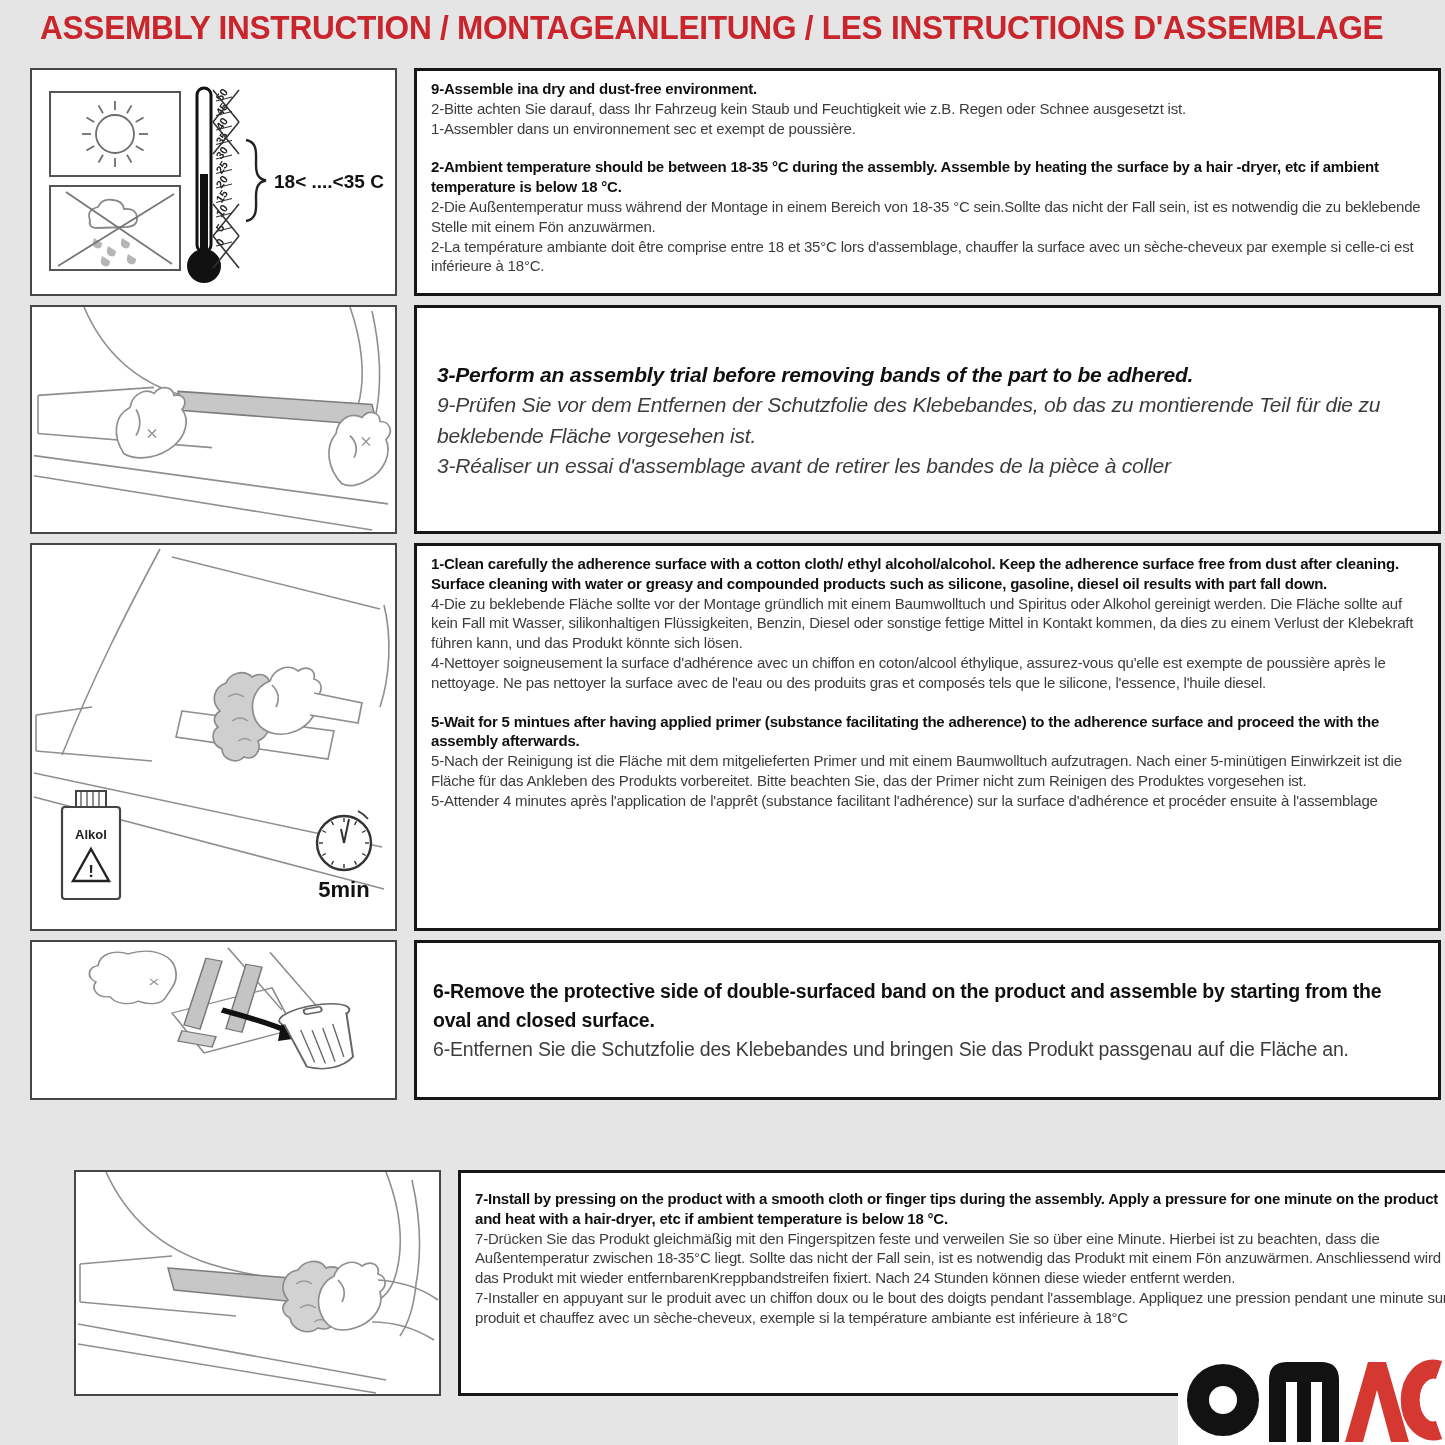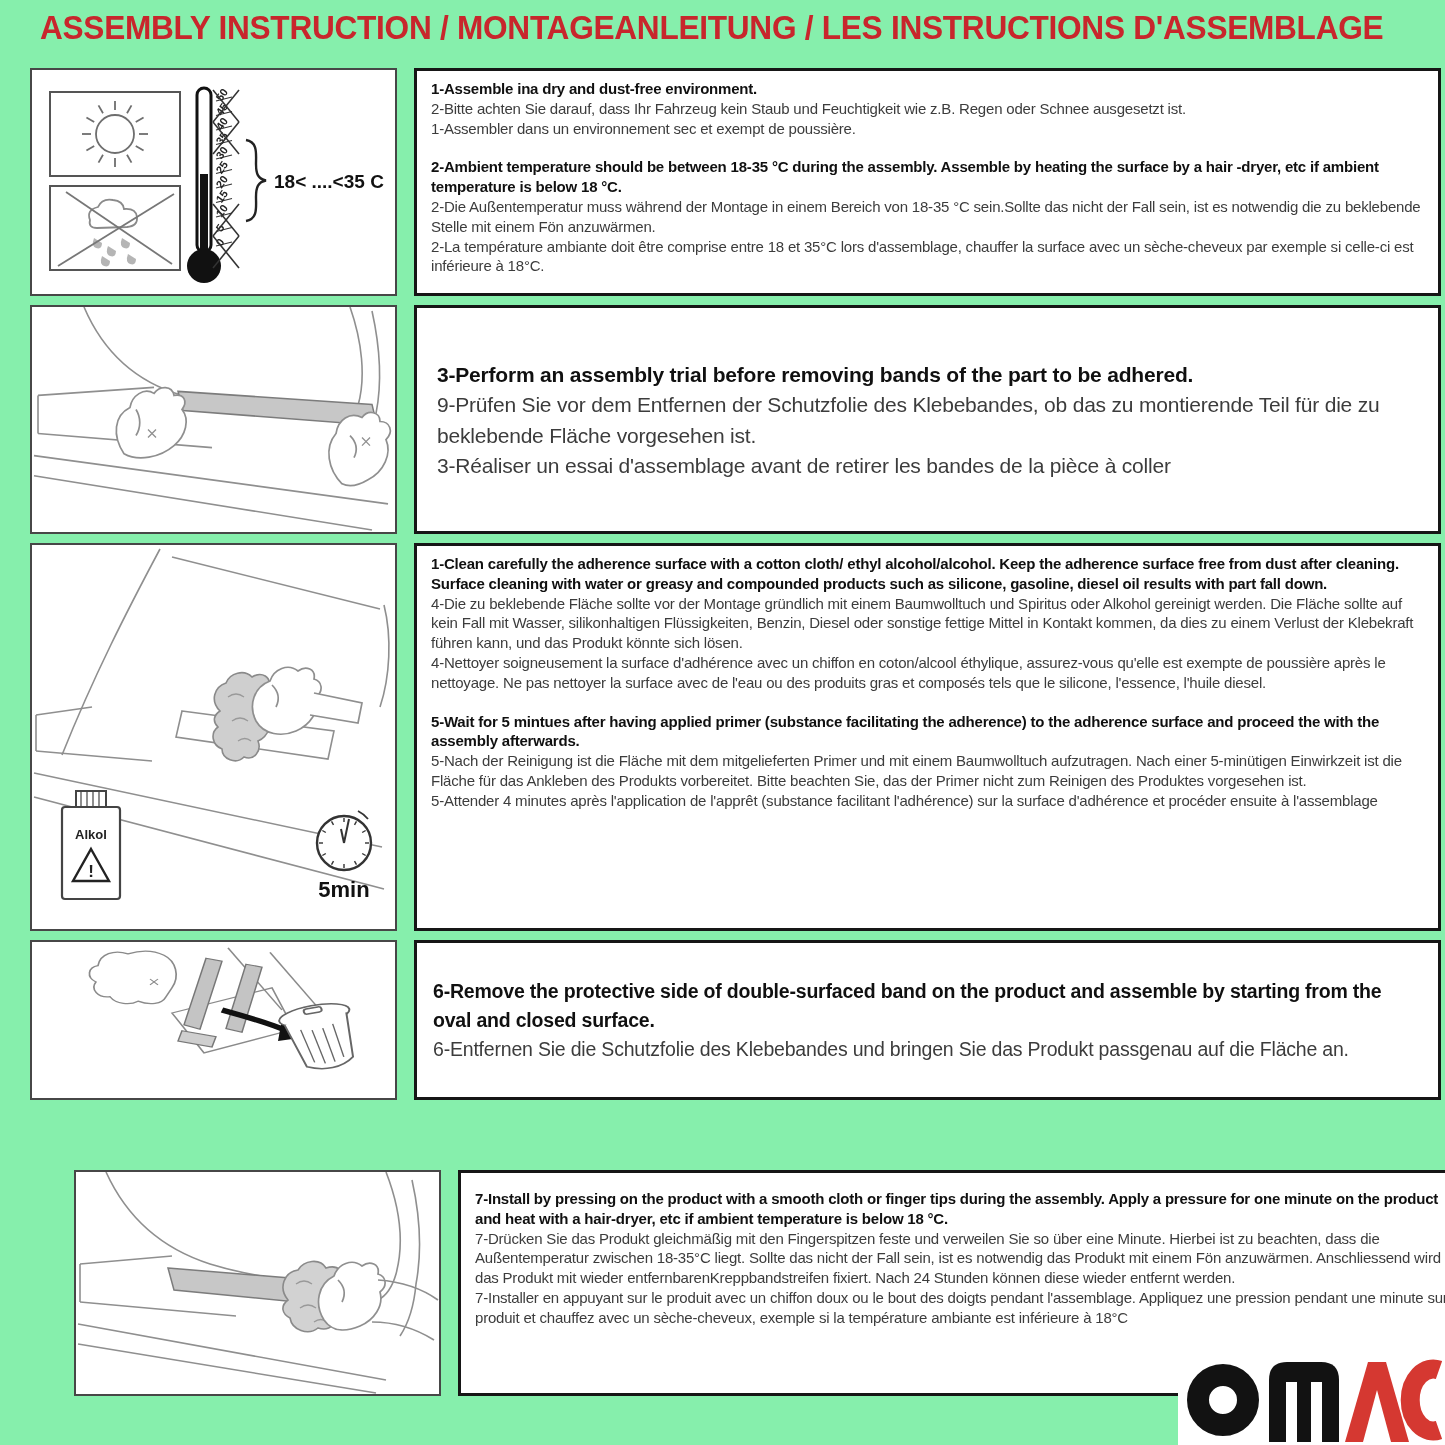--- a/index.html
+++ b/index.html
@@ -1,25 +1,25 @@
 <!DOCTYPE html>
 <html><head>
 <meta charset="utf-8">
 <style>
   html,body{margin:0;padding:0;background:#fff;}
-  .page{position:relative;width:1445px;height:1445px;background:#86efac;overflow:hidden;
+  .page{position:relative;width:1445px;height:1445px;background:#e5e5e5;overflow:hidden;
         font-family:"Liberation Sans", sans-serif;color:#161616;}
   .title{position:absolute;left:40px;top:8px;font-size:34px;font-weight:700;color:#c8262c;
          letter-spacing:-0.3px;white-space:nowrap;transform:scaleX(0.93);transform-origin:left top;}
   .illus-box{position:absolute;left:30px;width:367px;background:#fff;border:2px solid #474747;box-sizing:border-box;}
   .text-box{position:absolute;left:414px;width:1027px;border:3px solid #161616;box-sizing:border-box;background:#fff;}
   .r1{top:68px;height:228px;} .r2{top:305px;height:229px;} .r3{top:543px;height:388px;}
   .r4{top:940px;height:160px;} .r5{top:1170px;height:226px;margin-left:44px;}
   .tb1,.tb3{padding:8px 14px;font-size:15px;line-height:1.32;}
-  .tb2{padding:52px 20px 10px 20px;font-size:21px;line-height:1.45;}
+  .tb2{padding:52px 20px 10px 20px;font-size:21px;line-height:1.45;font-style:italic;}
   .tb4{padding:34px 16px 10px 16px;font-size:19.5px;line-height:1.48;}
   .tb5{padding:16px 14px;font-size:15px;line-height:1.32;}
   .line{margin:0;letter-spacing:-0.2px;}
   .line.bold{font-weight:700;color:#101010;}
   .line.normal{font-weight:400;color:#3c3c3c;}
   .tb1 .line.gap,.tb3 .line.gap,.tb5 .line.gap{height:19px;}
   svg{display:block;font-family:inherit;}
   .illus-box svg{width:100%;height:100%;}
   .logo{position:absolute;left:1178px;top:1352px;width:267px;height:93px;background:#fff;
         display:flex;align-items:center;justify-content:flex-end;}
@@ -104,21 +104,21 @@
             <line x1="181" y1="134" x2="207" y2="166"></line>
           <line x1="181" y1="198" x2="207" y2="166"></line>
             <line x1="181" y1="166" x2="207" y2="198"></line>
         </g>
       </g>
       <path d="M214,70 C226,72 224,84 224,94 C224,104 226,109 234,110.5 C226,112 224,117 224,127 C224,137 226,149 214,151" fill="none" stroke="#222" stroke-width="2.4"></path>
       <text class="temp-label" x="242" y="118">18&lt; ....&lt;35 C</text>
     </svg>
   </div>
   <div class="text-box tb1 r1">
-      <p class="line bold">1-Assemble ina dry and dust-free environment.</p>
+      <p class="line bold">9-Assemble ina dry and dust-free environment.</p>
       <p class="line normal">2-Bitte achten Sie darauf, dass Ihr Fahrzeug kein Staub und Feuchtigkeit wie z.B. Regen oder Schnee ausgesetzt ist.</p>
       <p class="line normal">1-Assembler dans un environnement sec et exempt de poussière.</p>
       <p class="line gap"></p>
       <p class="line bold">2-Ambient temperature should be between 18-35 °C  during the assembly. Assemble by heating the surface by a hair -dryer, etc if ambient temperature is below 18 °C.</p>
       <p class="line normal">2-Die Außentemperatur muss während der Montage in einem Bereich von 18-35 °C  sein.Sollte das nicht der Fall sein, ist es notwendig die zu beklebende Stelle mit einem Fön anzuwärmen.</p>
       <p class="line normal">2-La température ambiante doit être comprise entre 18 et 35°C lors d'assemblage, chauffer la surface avec un sèche-cheveux par exemple si celle-ci est inférieure à 18°C.</p>
     </div>
 
   <div class="illus-box r2">
     <svg viewBox="0 0 363 224" preserveAspectRatio="none">

